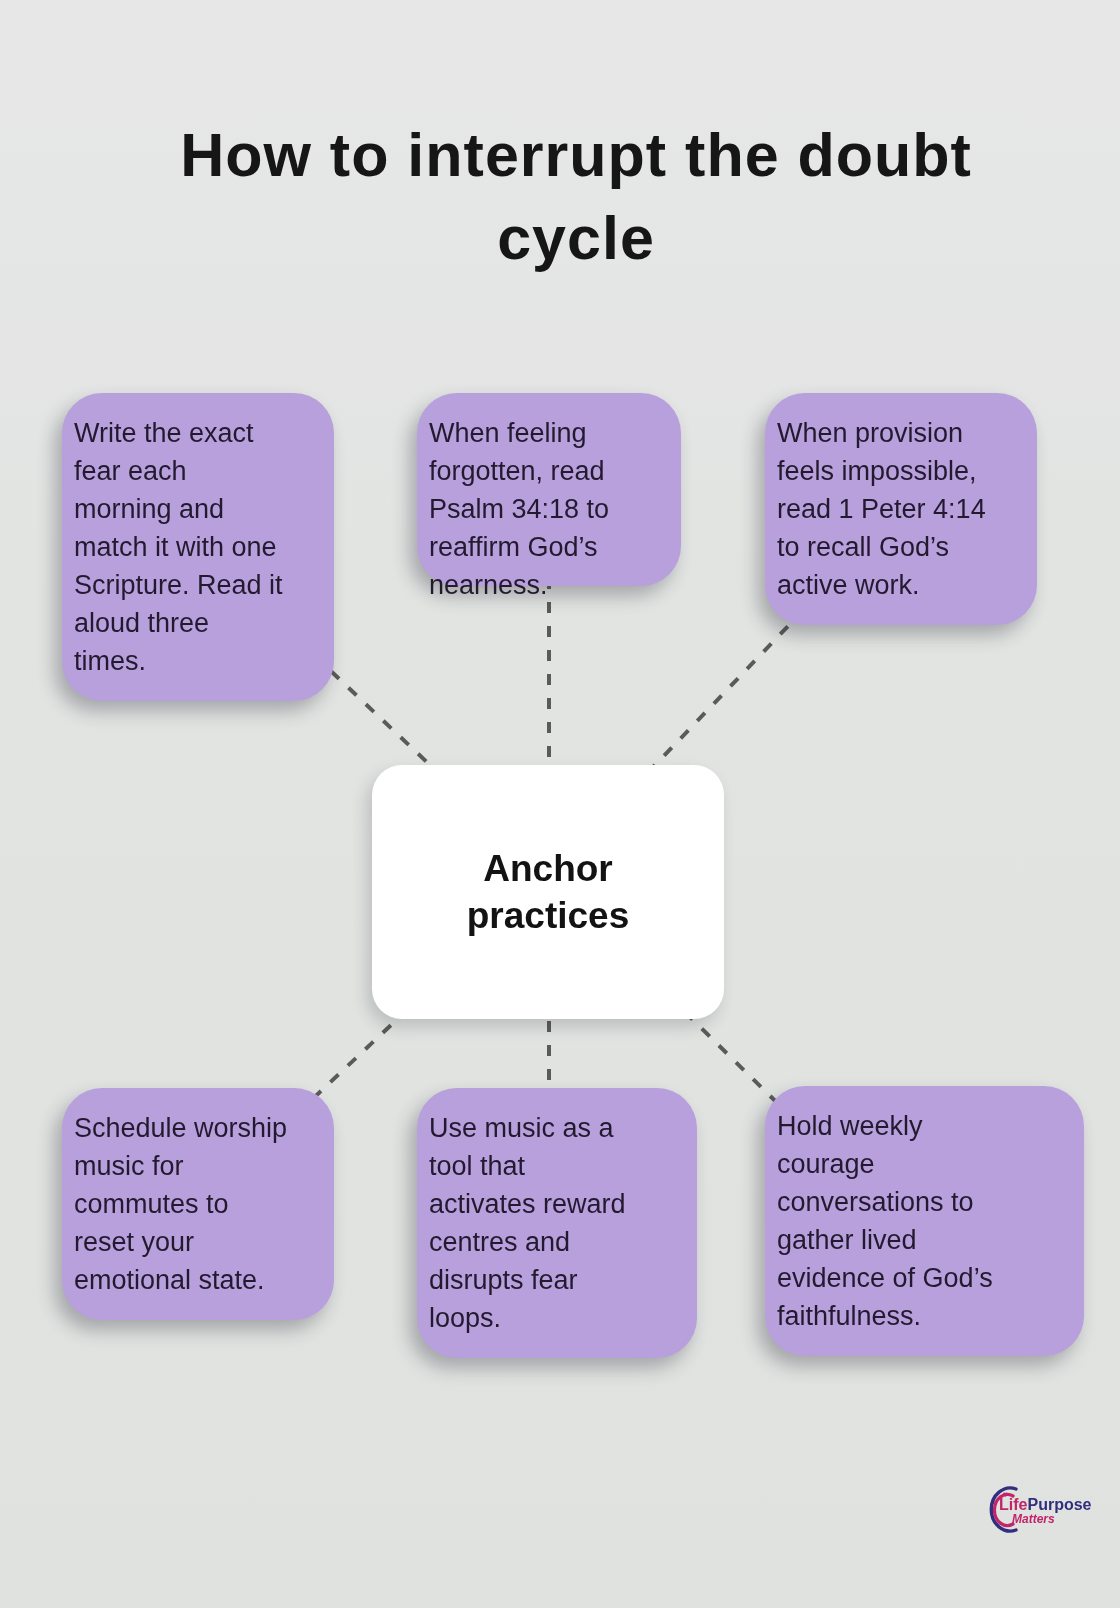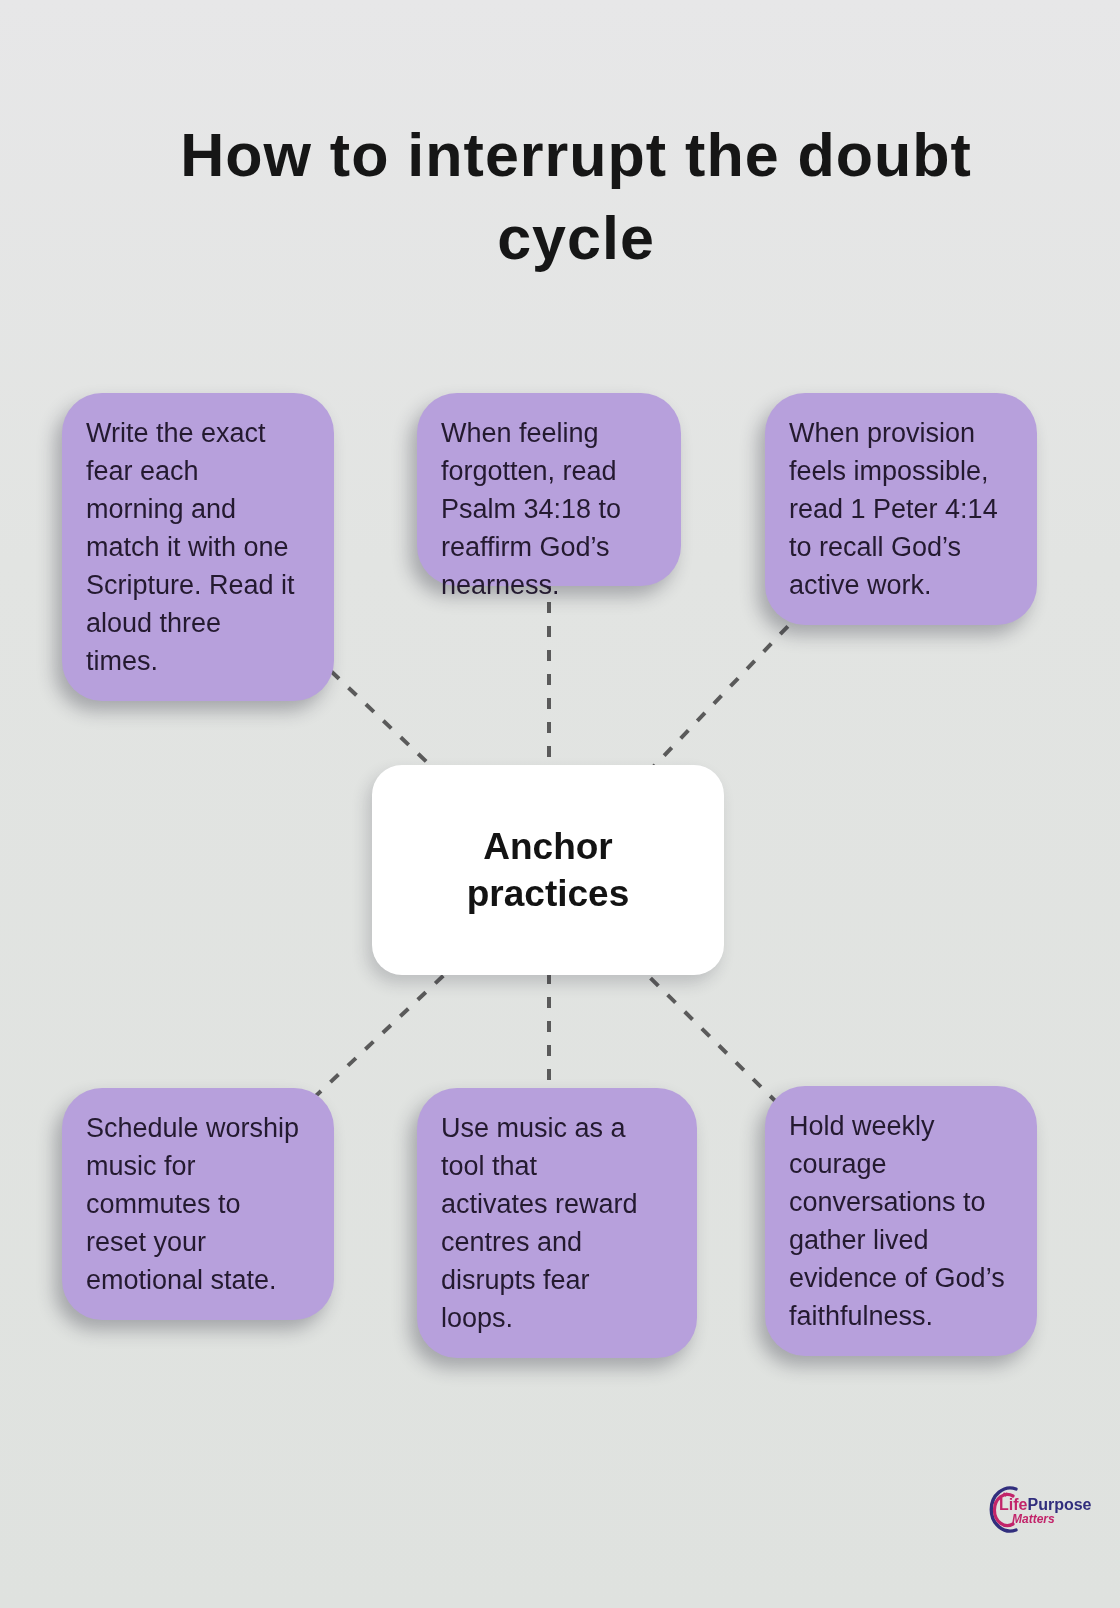--- a/index.html
+++ b/index.html
@@ -43,43 +43,43 @@
     stroke-width: 4;
     stroke-dasharray: 11 13;
   }
 
   .node {
     position: absolute;
     z-index: 2;
     background: var(--node-fill, #b7a0dc);
     border-radius: 40px;
     box-shadow: -7px 10px 18px rgba(45, 45, 60, 0.33);
-    padding: 21px 24px;
+    padding: 21px 12px;
   }
   .node-text {
     font-size: 27px;
     line-height: 38px;
     color: var(--node-text, #241a30);
     white-space: pre-line;
   }
 
   .node-1 { left: 62px;  top: 393px; width: 272px; height: 308px; }
   .node-2 { left: 417px; top: 393px; width: 264px; height: 193px; }
   .node-3 { left: 765px; top: 393px; width: 272px; height: 232px; }
   .node-4 { left: 62px;  top: 1088px; width: 272px; height: 232px; }
   .node-5 { left: 417px; top: 1088px; width: 280px; height: 270px; }
-  .node-6 { left: 765px; top: 1086px; width: 272px; height: 270px; }
+  .node-6 { left: 765px; top: 1086px; width: 319px; height: 270px; }
 
   .center-node {
     position: absolute;
     z-index: 2;
     left: 372px;
     top: 765px;
     width: 352px;
-    height: 210px;
+    height: 254px;
     background: var(--center-fill, #ffffff);
     border-radius: 30px;
     box-shadow: -5px 8px 16px rgba(45, 45, 60, 0.20);
     display: flex;
     align-items: center;
     justify-content: center;
   }
   .center-label {
     font-size: 37px;
     line-height: 47px;

